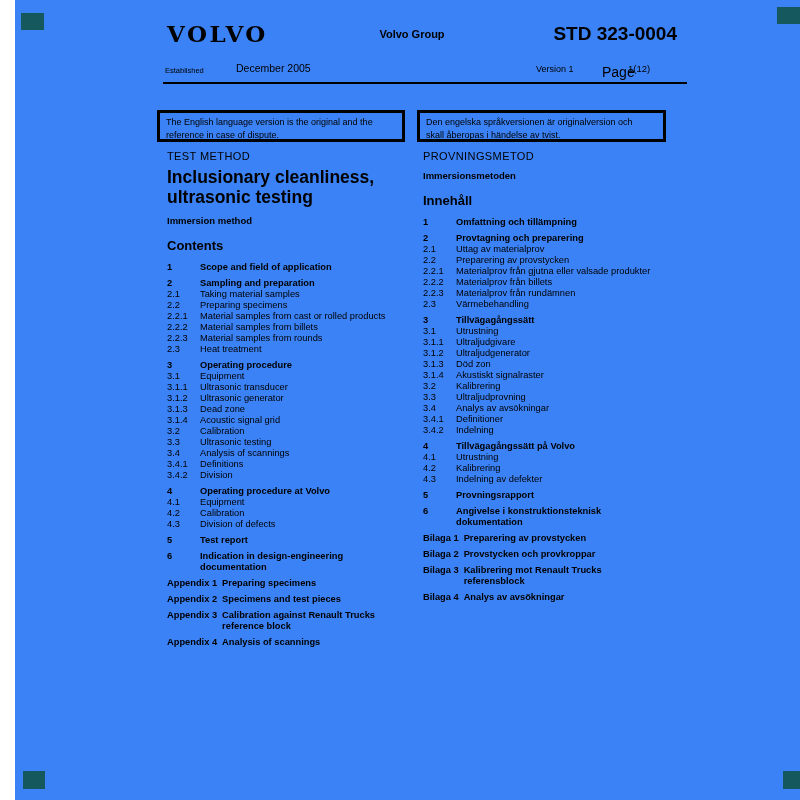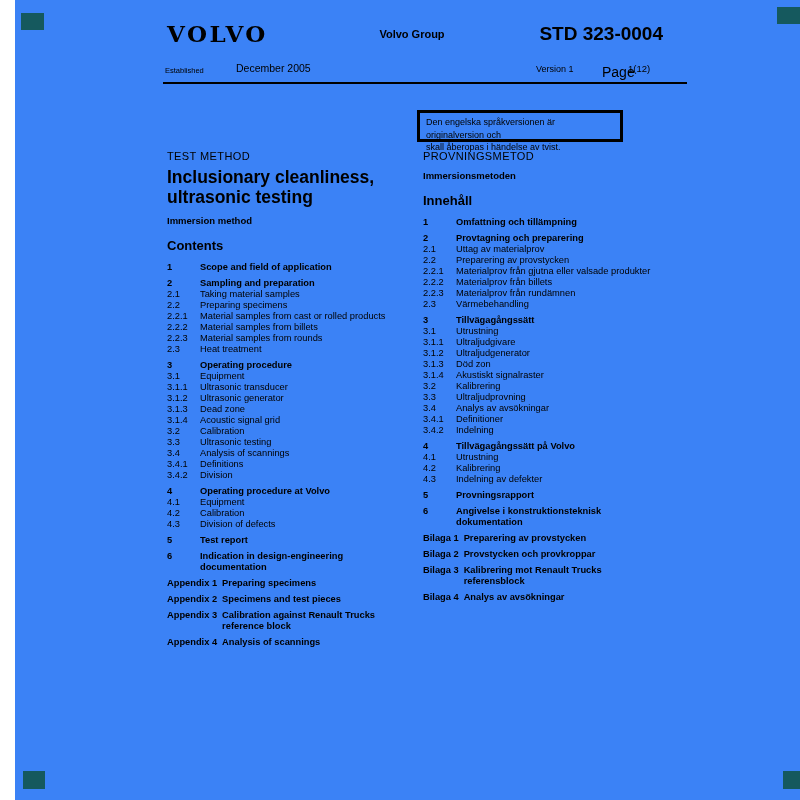--- a/index.html
+++ b/index.html
@@ -13,34 +13,34 @@
   .corner-tr { left:762px; top:7px;   width:30px; height:17px; }
   .corner-bl { left:8px;   top:771px; width:22px; height:18px; }
   .corner-br { left:768px; top:771px; width:25px; height:18px; }
 
   
   .volvo-logo { position:absolute; left:152px; top:22px; font-family:"DejaVu Serif", serif;
                 font-weight:bold; font-size:23px; letter-spacing:2.5px; line-height:1; }
   .header-center { position:absolute; left:318px; top:24px; width:158px; text-align:center; }
   .doc-type { font-size:17px; font-weight:bold; line-height:1.05; }
   .org { font-size:11px; font-weight:bold; margin-top:4px; }
-  .doc-number { position:absolute; left:468px; top:23px; width:180px; text-align:right;
+  .doc-number { position:absolute; left:482px; top:23px; width:180px; text-align:right;
                 font-size:19px; font-weight:bold; }
   .established-label { position:absolute; left:150px; top:66px; font-size:7.5px; }
   .established-date  { position:absolute; left:197px; top:62px; font-size:10.5px;padding-left:24px; }
   .version-text { position:absolute; left:521px; top:64px; font-size:9px; }
   .page-label   { position:absolute; left:587px; top:64px; font-size:14px;text-align:center; }
   .page-value   { position:absolute; left:613px; top:63px; font-size:9.5px; }
   .header-rule  { position:absolute; left:148px; top:82px; width:524px; height:2px; background:#000; }
 
   
   .notice { position:absolute; top:110px; border:3px solid #000; padding:3px 6px;
             font-size:9px; line-height:1.4; white-space:pre-line; height:32px; }
   .notice-en { left:142px; width:248px; }
-  .notice-sv { left:402px; width:206px; }
+  .notice-sv { left:402px; width:249px; }
 
   
   .col { position:absolute; top:150px; }
   .col-en { left:152px; width:240px; }
   .col-sv { left:408px; width:264px; }
   .kicker { font-size:11px; letter-spacing:0.4px; }
   .title  { font-size:17.5px; font-weight:bold; line-height:1.12; margin-top:6px; white-space:pre-line; }
   .subtitle { font-size:9.5px; font-weight:bold; margin-top:8px; }
   .contents-heading { font-size:13px; font-weight:bold; margin-top:12px; }
   .toc { margin-top:9px; font-size:9.3px; line-height:11px; }
@@ -68,20 +68,22 @@
     <div class="org">Volvo Group</div>
   </div>
   <div class="doc-number">STD 323-0004</div>
   <div class="established-label">Established</div>
   <div class="established-date">December 2005</div>
   <div class="version-text">Version 1</div>
   <div class="page-label">Page</div>
   <div class="page-value">1(12)</div>
   <div class="header-rule"></div>
 
+  <div class="notice notice-en">The English language version is the original and the
+reference in case of dispute.</div>
   <div class="notice notice-sv">Den engelska språkversionen är originalversion och
 skall åberopas i händelse av tvist.</div>
 
   <div class="col col-en">
     <div class="kicker">TEST METHOD</div>
     <div class="title">Inclusionary cleanliness,
 ultrasonic testing</div>
     <div class="subtitle">Immersion method</div>
     <div class="contents-heading">Contents</div>
     <div class="toc">

